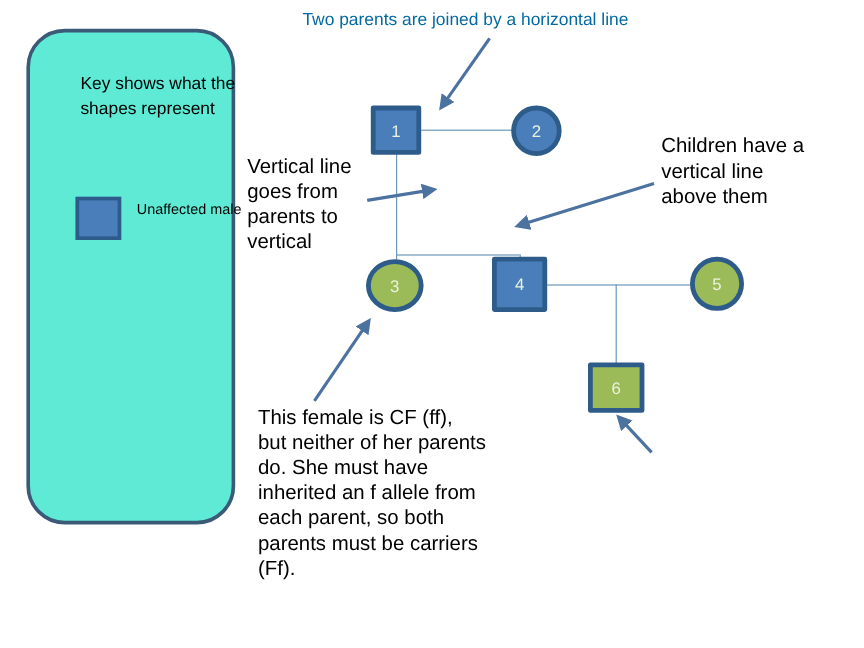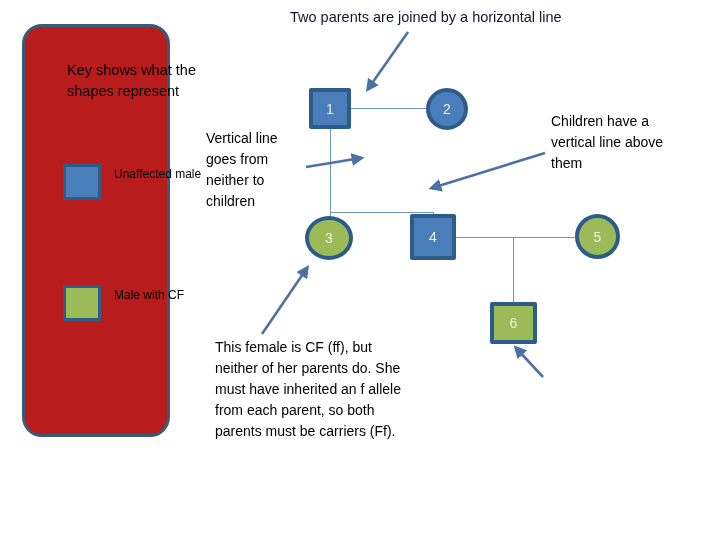--- a/index.html
+++ b/index.html
@@ -15,25 +15,25 @@
     overflow: hidden;
     font-family: "Liberation Sans", sans-serif;
     color: #000000;
   }
 
   
   .key-panel {
     position: absolute;
     left: 22px;
     top: 24px;
-    width: 148px;
+    width: 174px;
     height: 413px;
     border: 3px solid #3A5A78;
-    border-radius: 20px;
-    background: #b91c1c;
+    border-radius: 32px;
+    background: #5eead4;
     box-sizing: border-box;
   }
   .key-heading {
     position: absolute;
     left: 42px;
     top: 33px;
     width: 150px;
     font-size: 14.5px;
     line-height: 21px;
     color: #000;
@@ -63,31 +63,30 @@
     left: 51px;
     top: 0px;
     width: 130px;
     font-size: 12px;
     line-height: 21px;
   }
 
   
   .note {
     position: absolute;
-    font-size: 14px;
+    font-size: 17px;
     line-height: 21px;
     color: #000;
   }
   .title-note {
     position: absolute;
     font-size: 14.5px;
     line-height: 20px;
-    color: #0f172a;
+    color: #0369a1;
     white-space: nowrap;
-    margin-left: 38px;
   }
 
   
   .node {
     position: absolute;
     box-sizing: border-box;
     border: 4px solid #2E5C8A;
     color: #EAF2DC;
     font-size: 14px;
     display: flex;
@@ -123,30 +122,26 @@
 
   <div class="key-panel">
     <div class="key-heading">Key shows what the shapes represent</div>
 
     <div class="legend-row" style="top:137px">
       <div class="legend-swatch" style="background:#4A7EBB"></div>
       <div class="legend-label">Unaffected male</div>
     </div>
 
 
-    <div class="legend-row" style="top:258px">
-      <div class="legend-swatch" style="background:#9BBB59"></div>
-      <div class="legend-label">Male with CF</div>
-    </div>
 
   </div>
 
   <div class="title-note" style="left:252px; top:7px;">Two parents are joined by a horizontal line</div>
 
-  <div class="note" style="left:206px; top:128px; width:96px;">Vertical line goes from neither to children</div>
+  <div class="note" style="left:206px; top:128px; width:96px;">Vertical line goes from parents to vertical</div>
 
   <div class="note" style="left:551px; top:111px; width:135px;">Children have a vertical line above them</div>
 
   <div class="note" style="left:215px; top:337px; width:190px;">This female is CF (ff), but neither of her parents do. She must have inherited an f allele from each parent, so both parents must be carriers (Ff).</div>
 
 
   <div class="line h" style="left:351px; top:108px; width:76px;"></div>
   <div class="line v" style="left:330px; top:108px; height:104px;"></div>
   <div class="line h" style="left:330px; top:212px; width:103px;"></div>
   <div class="line v" style="left:330px; top:212px; height:10px;"></div>

